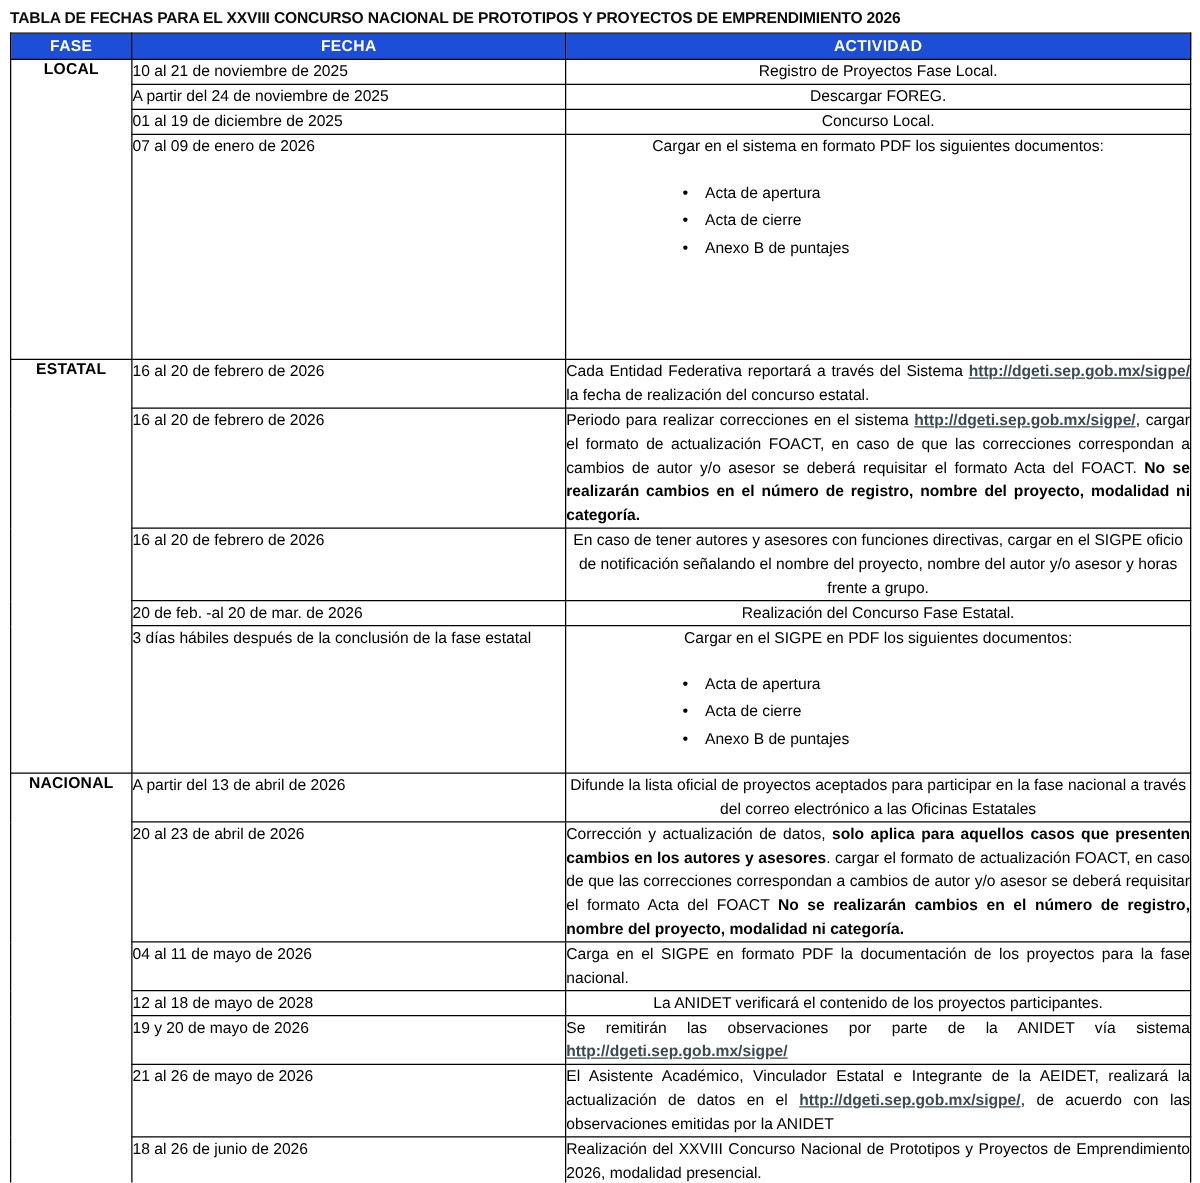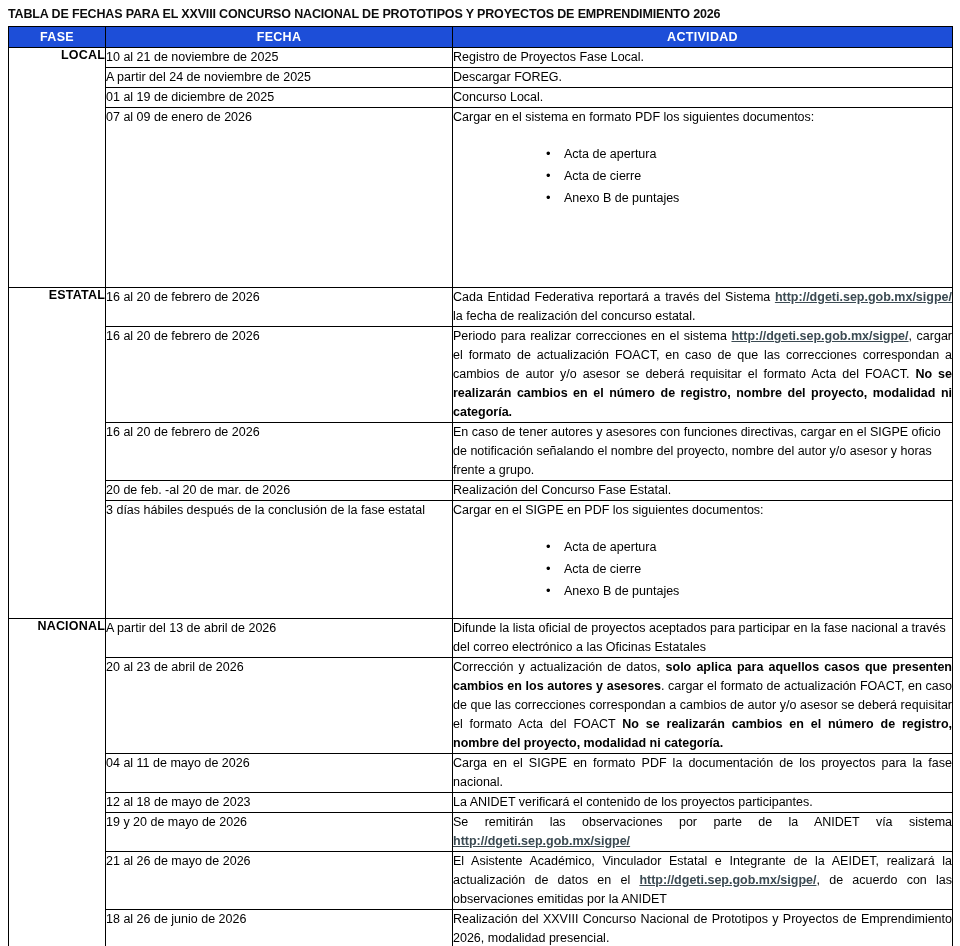--- a/index.html
+++ b/index.html
@@ -52,21 +52,21 @@
     text-align: center;
     font-size: 12.5px;
     font-weight: bold;
     letter-spacing: 0.3px;
     height: 20px;
     line-height: 20px;
     padding: 0 2px;
     border-color: #000;
   }
   td.fase {
-    text-align: right;
+    text-align: center;
     vertical-align: middle;
     font-size: 12.5px;
     font-weight: bold;
     letter-spacing: 0.2px;
   }
   td.fecha {
     font-size: 12.5px;
     line-height: 19px;
     padding: 3px 6px 4px 6px;
     text-align: left;
@@ -76,20 +76,21 @@
     text-justify: inter-word;
   }
   td.act {
     font-size: 12.5px;
     line-height: 19px;
     padding: 3px 8px 4px 7px;
   }
   td.act.just p { text-align: justify; text-justify: inter-word; }
   td.act p {
     margin: 0;
+    text-align: center;
   }
   td.act ul {
     margin: 16px;
     padding: 0 0 0 95px;
     list-style: none;
   }
   td.act ul li {
     position: relative;
     line-height: 22px;
   }
@@ -209,21 +210,21 @@
             <p>Corrección y actualización de datos, <b>solo aplica para aquellos casos que presenten cambios en los autores y asesores</b>. cargar el formato de actualización FOACT, en caso de que las correcciones correspondan a cambios de autor y/o asesor se deberá requisitar el formato Acta del FOACT <b>No se realizarán cambios en el número de registro, nombre del proyecto, modalidad ni categoría.</b></p>
           </td>
         </tr>
         <tr>
           <td class="fecha">04 al 11 de mayo de 2026</td>
           <td class="act just">
             <p>Carga en el SIGPE en formato PDF la documentación de los proyectos para la fase nacional.</p>
           </td>
         </tr>
         <tr>
-          <td class="fecha">12 al 18 de mayo de 2023</td>
+          <td class="fecha">12 al 18 de mayo de 2028</td>
           <td class="act">
             <p>La ANIDET verificará el contenido de los proyectos participantes.</p>
           </td>
         </tr>
         <tr>
           <td class="fecha">19 y 20 de mayo de 2026</td>
           <td class="act just">
             <p>Se remitirán las observaciones por parte de la ANIDET vía sistema <span class="lnk">http://dgeti.sep.gob.mx/sigpe/</span></p>
           </td>
         </tr>

